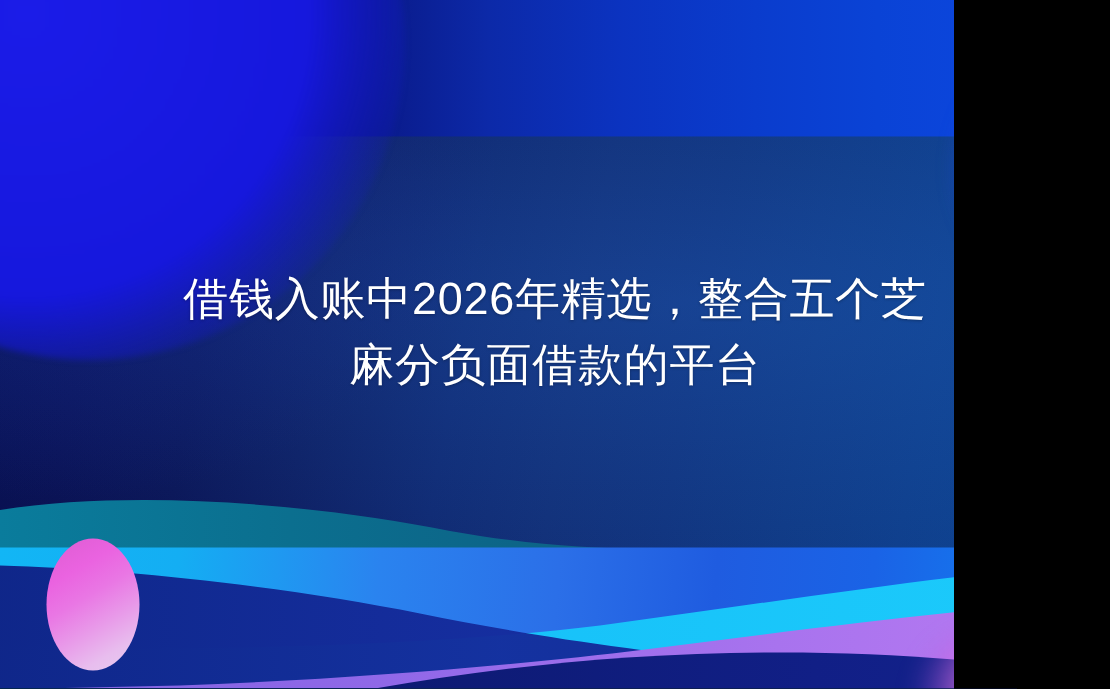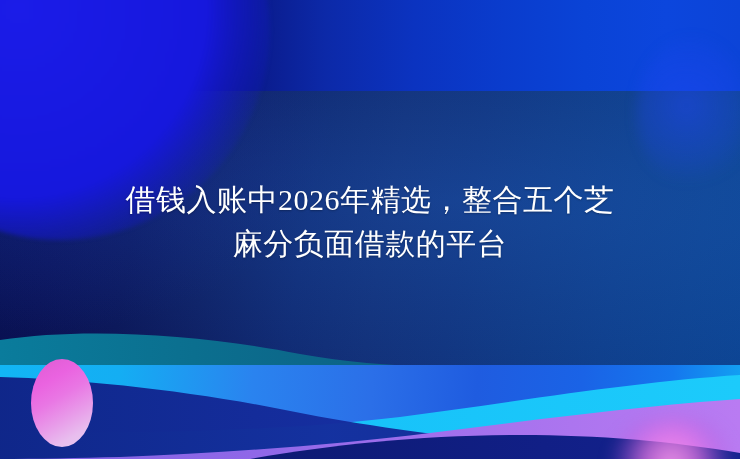--- a/index.html
+++ b/index.html
@@ -2,24 +2,24 @@
 <html><head>
 <meta charset="utf-8">
 <style>
   html, body {
     margin: 0;
     padding: 0;
     background: #000;
   }
   #banner {
     position: relative;
-    width: 740px;
+    width: 636px;
     height: 459px;
     overflow: hidden;
-    font-family: Liberation Serif, serif;
+    font-family: Liberation Sans, sans-serif;
     background: #0a1f6e;
   }
 
   
   .band-top {
     position: absolute;
     left: 0; top: 0; width: 740px; height: 92px;
     background:
       linear-gradient(90deg,
         #1414d8 0%,

